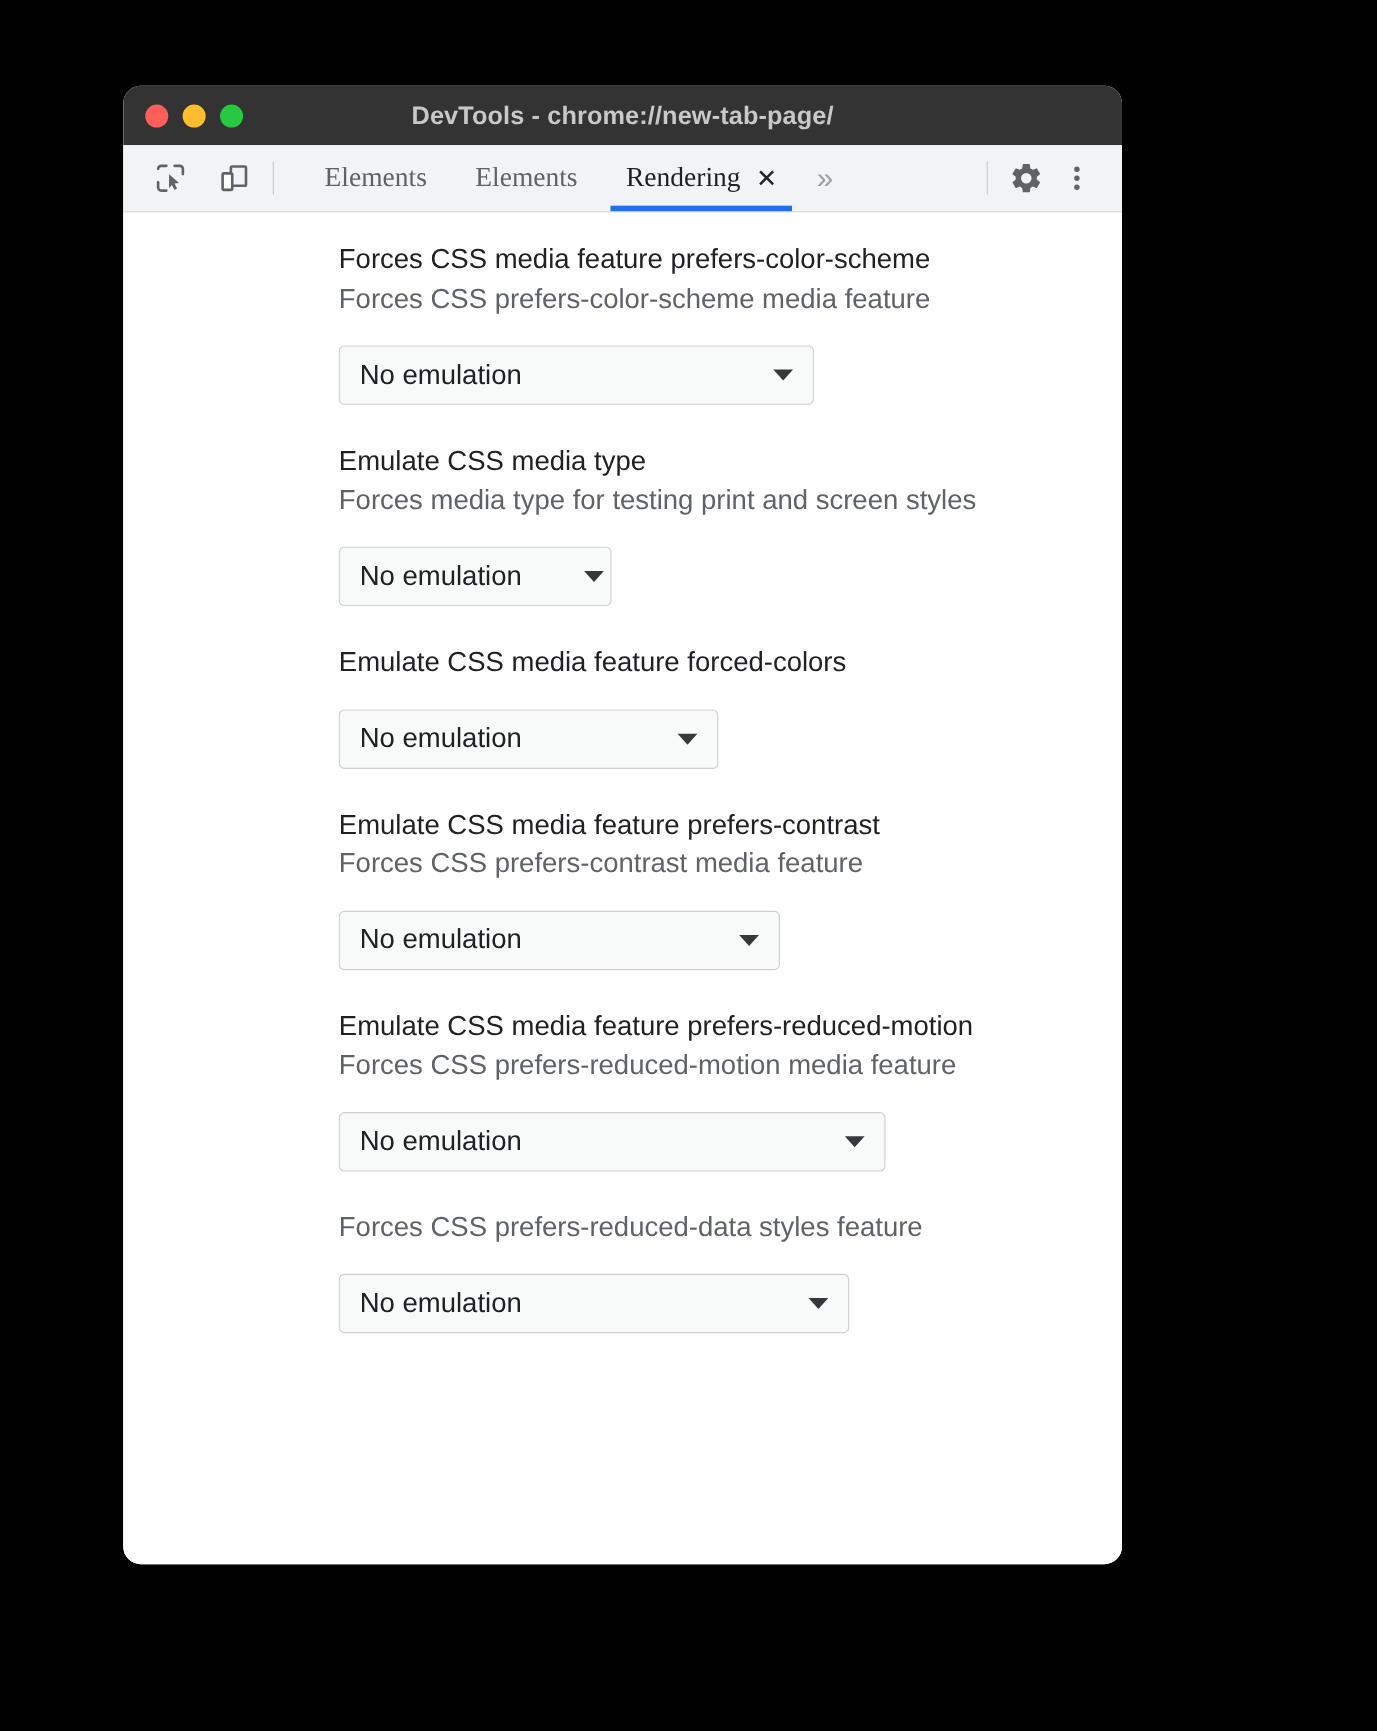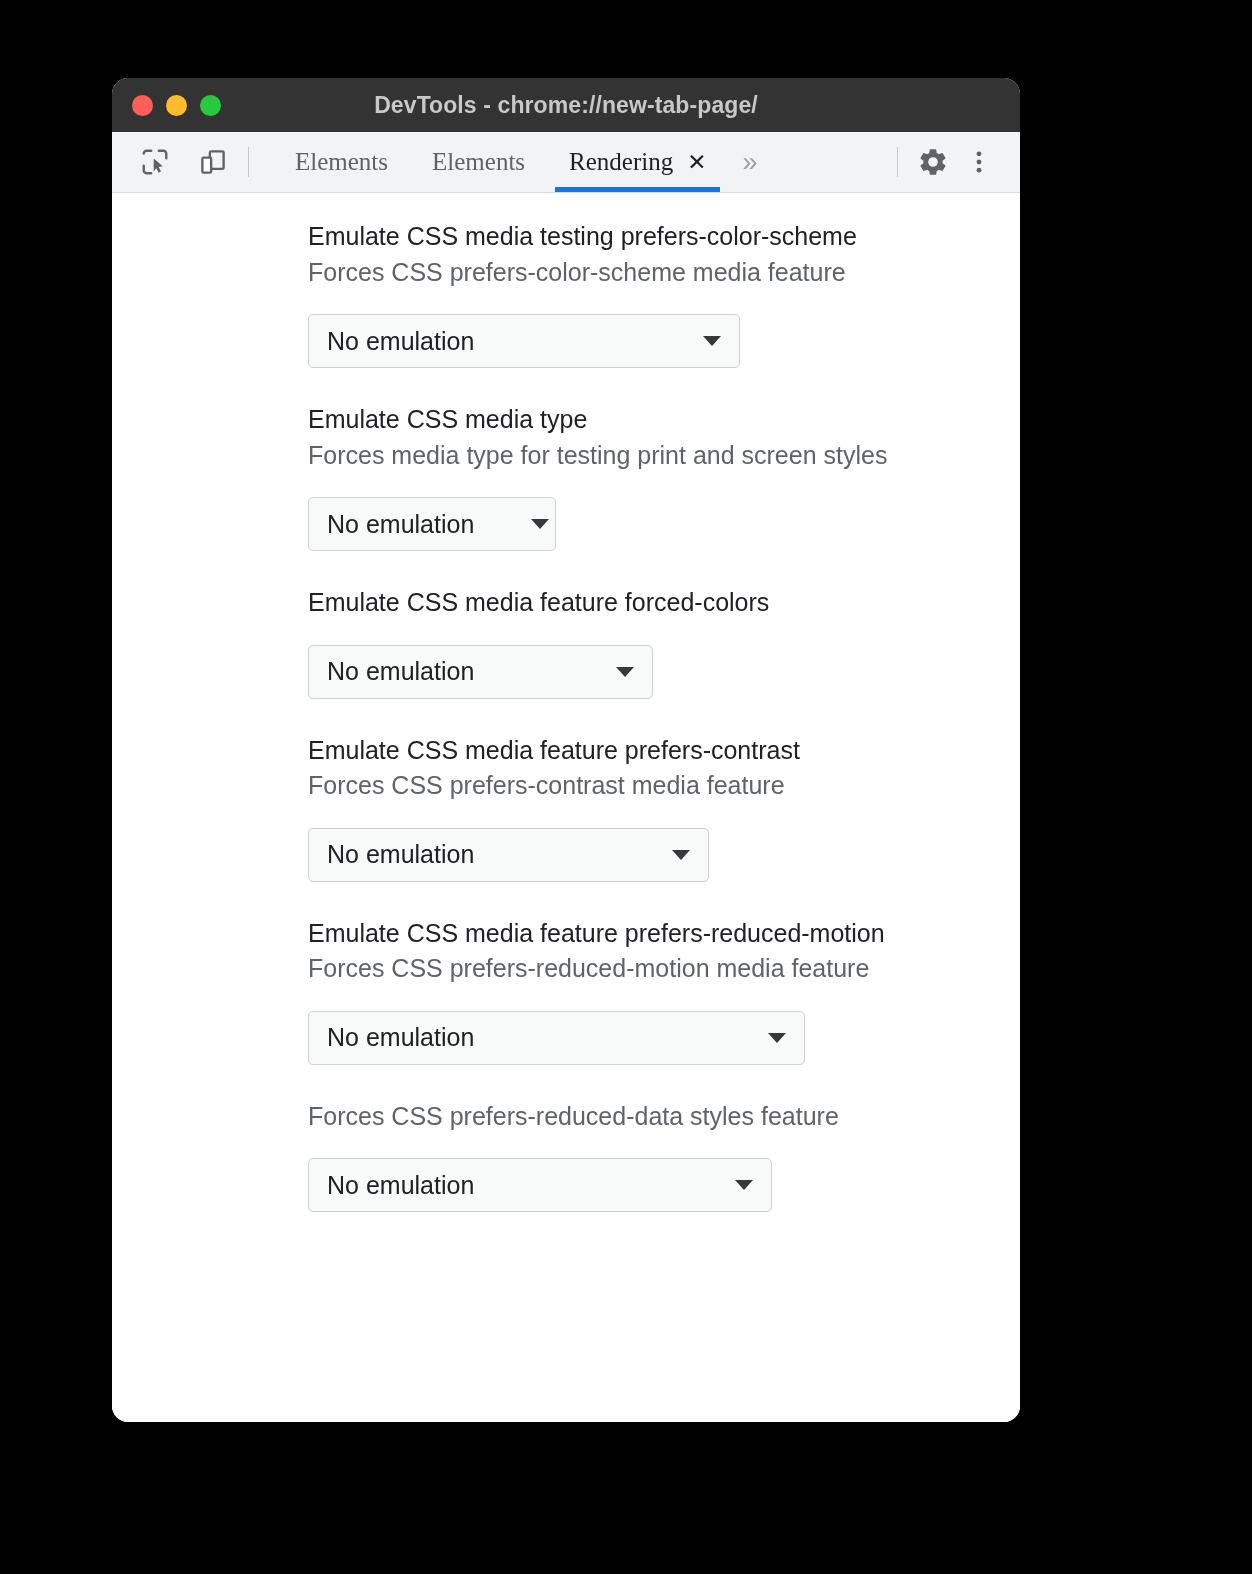--- a/index.html
+++ b/index.html
@@ -247,21 +247,21 @@
           <circle cx="12" cy="12" r="2.1" fill="#5f6368"></circle>
           <circle cx="12" cy="19" r="2.1" fill="#5f6368"></circle>
         </svg>
       </div>
     </div>
   </div>
 
   <div class="panel">
 
     <div class="setting">
-      <div class="setting-title">Emulate CSS media testing prefers-color-scheme</div>
+      <div class="setting-title">Forces CSS media feature prefers-color-scheme</div>
       <div class="setting-desc">Forces CSS prefers-color-scheme media feature</div>
       <div class="select-wrap">
         <div class="select" style="width:432px">
           <span class="label">No emulation</span>
           <span class="caret"></span>
         </div>
       </div>
     </div>
 
     <div class="setting">

